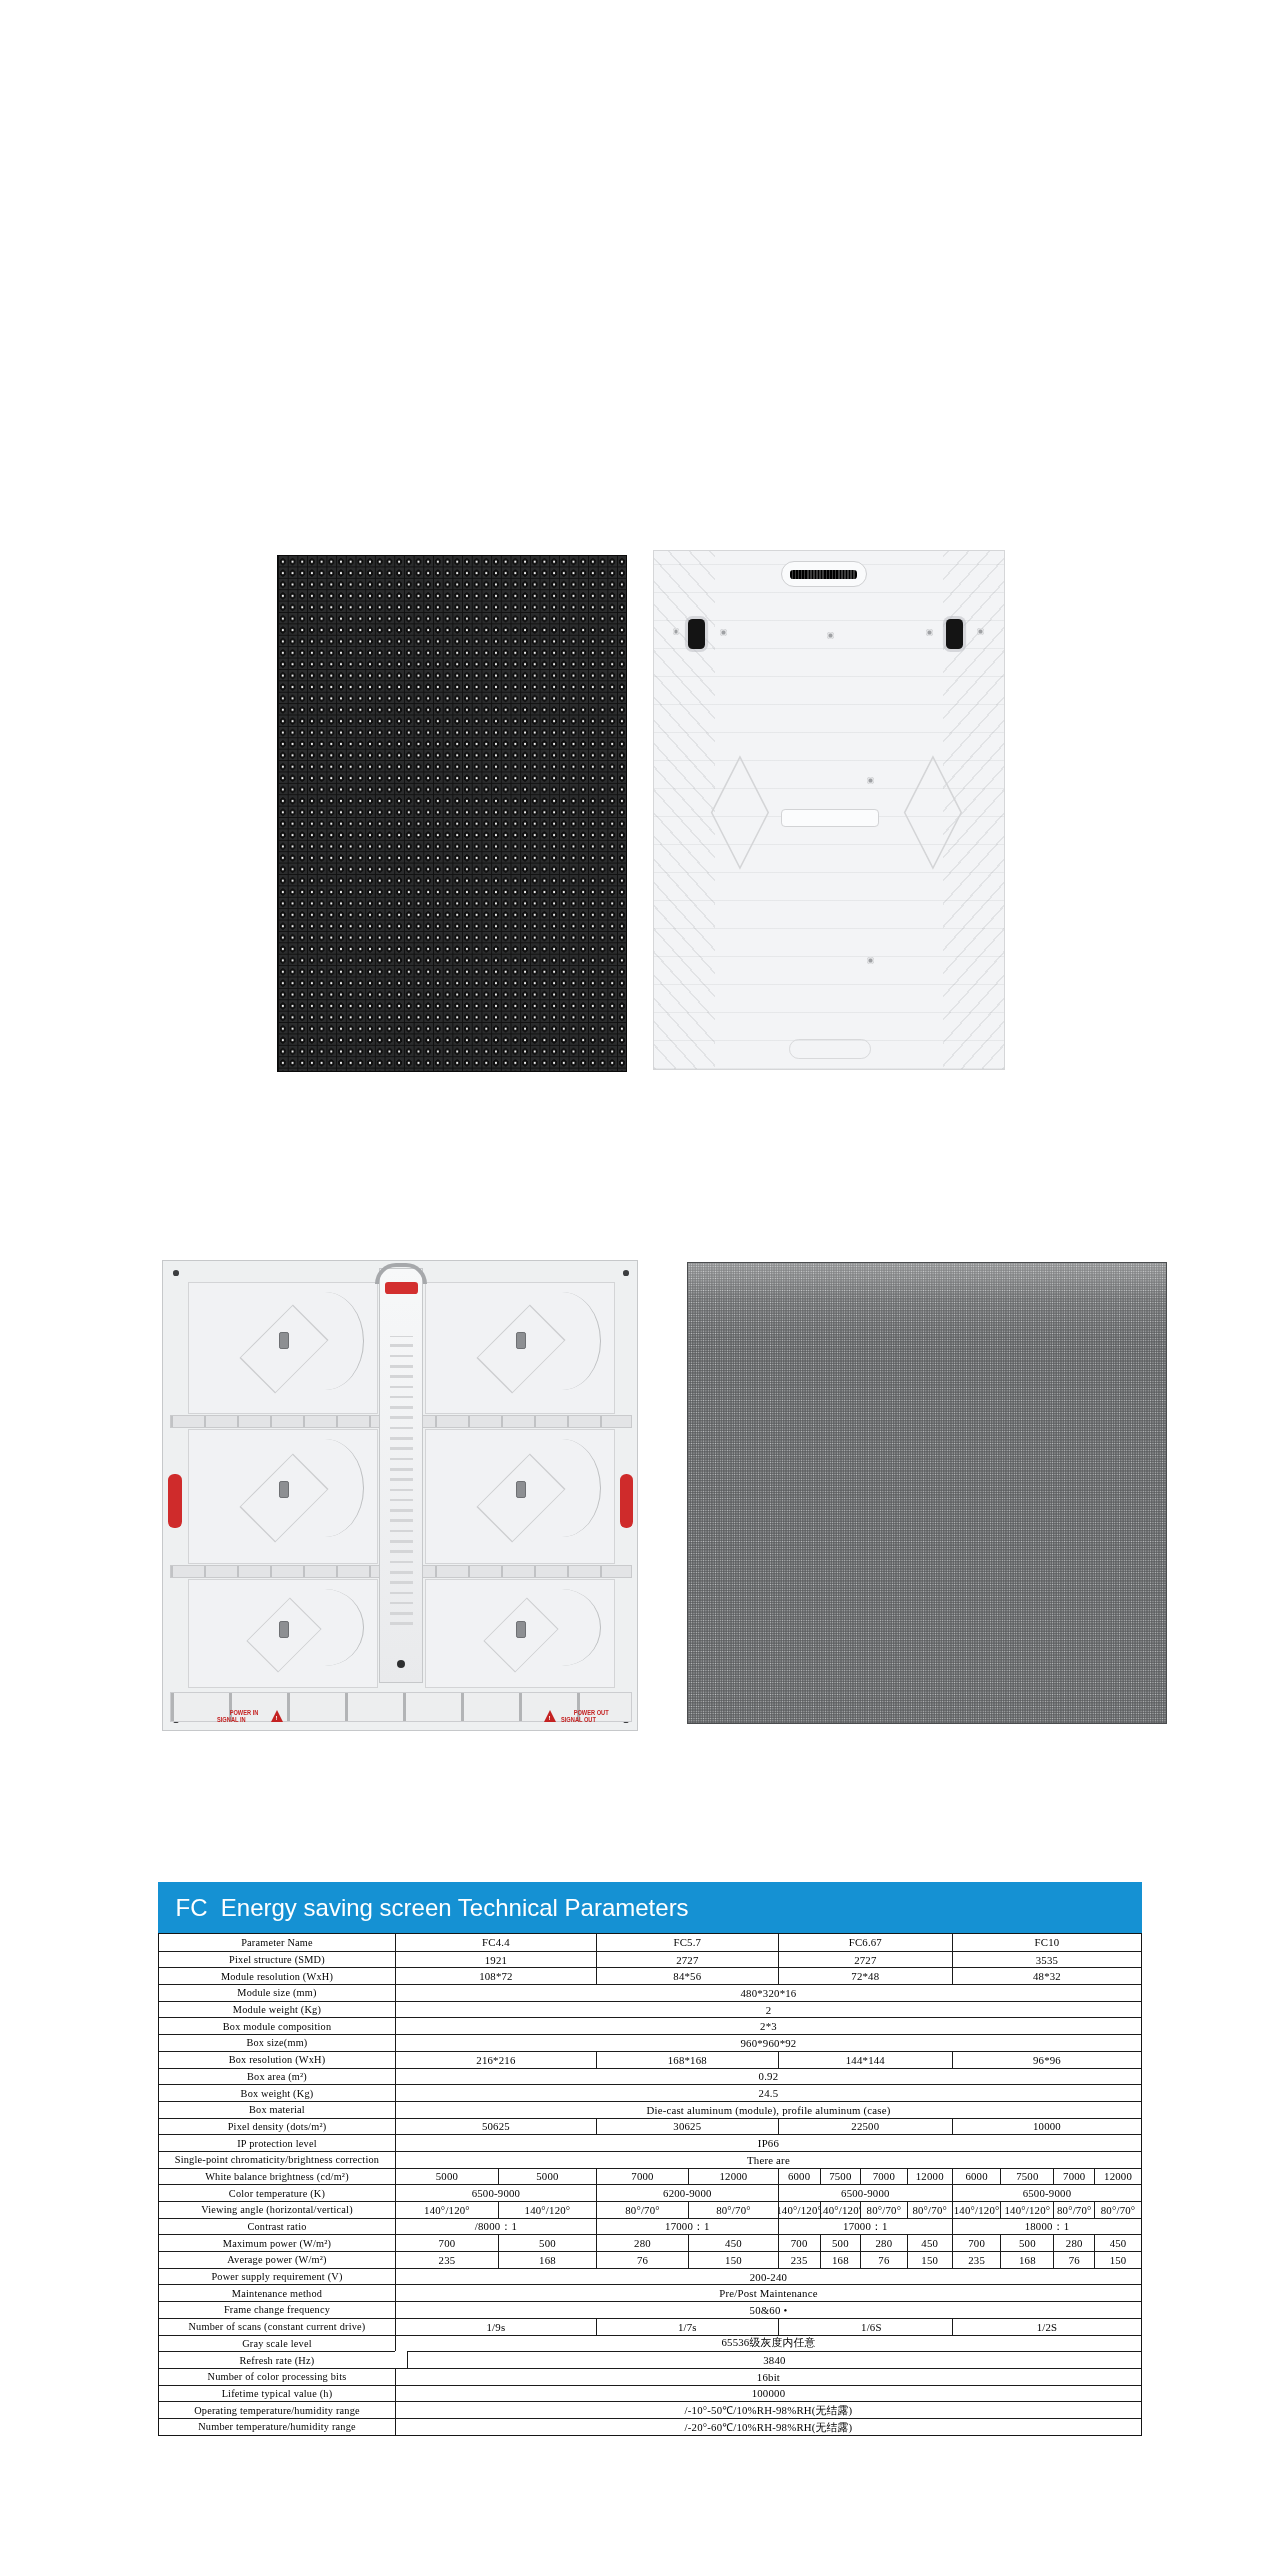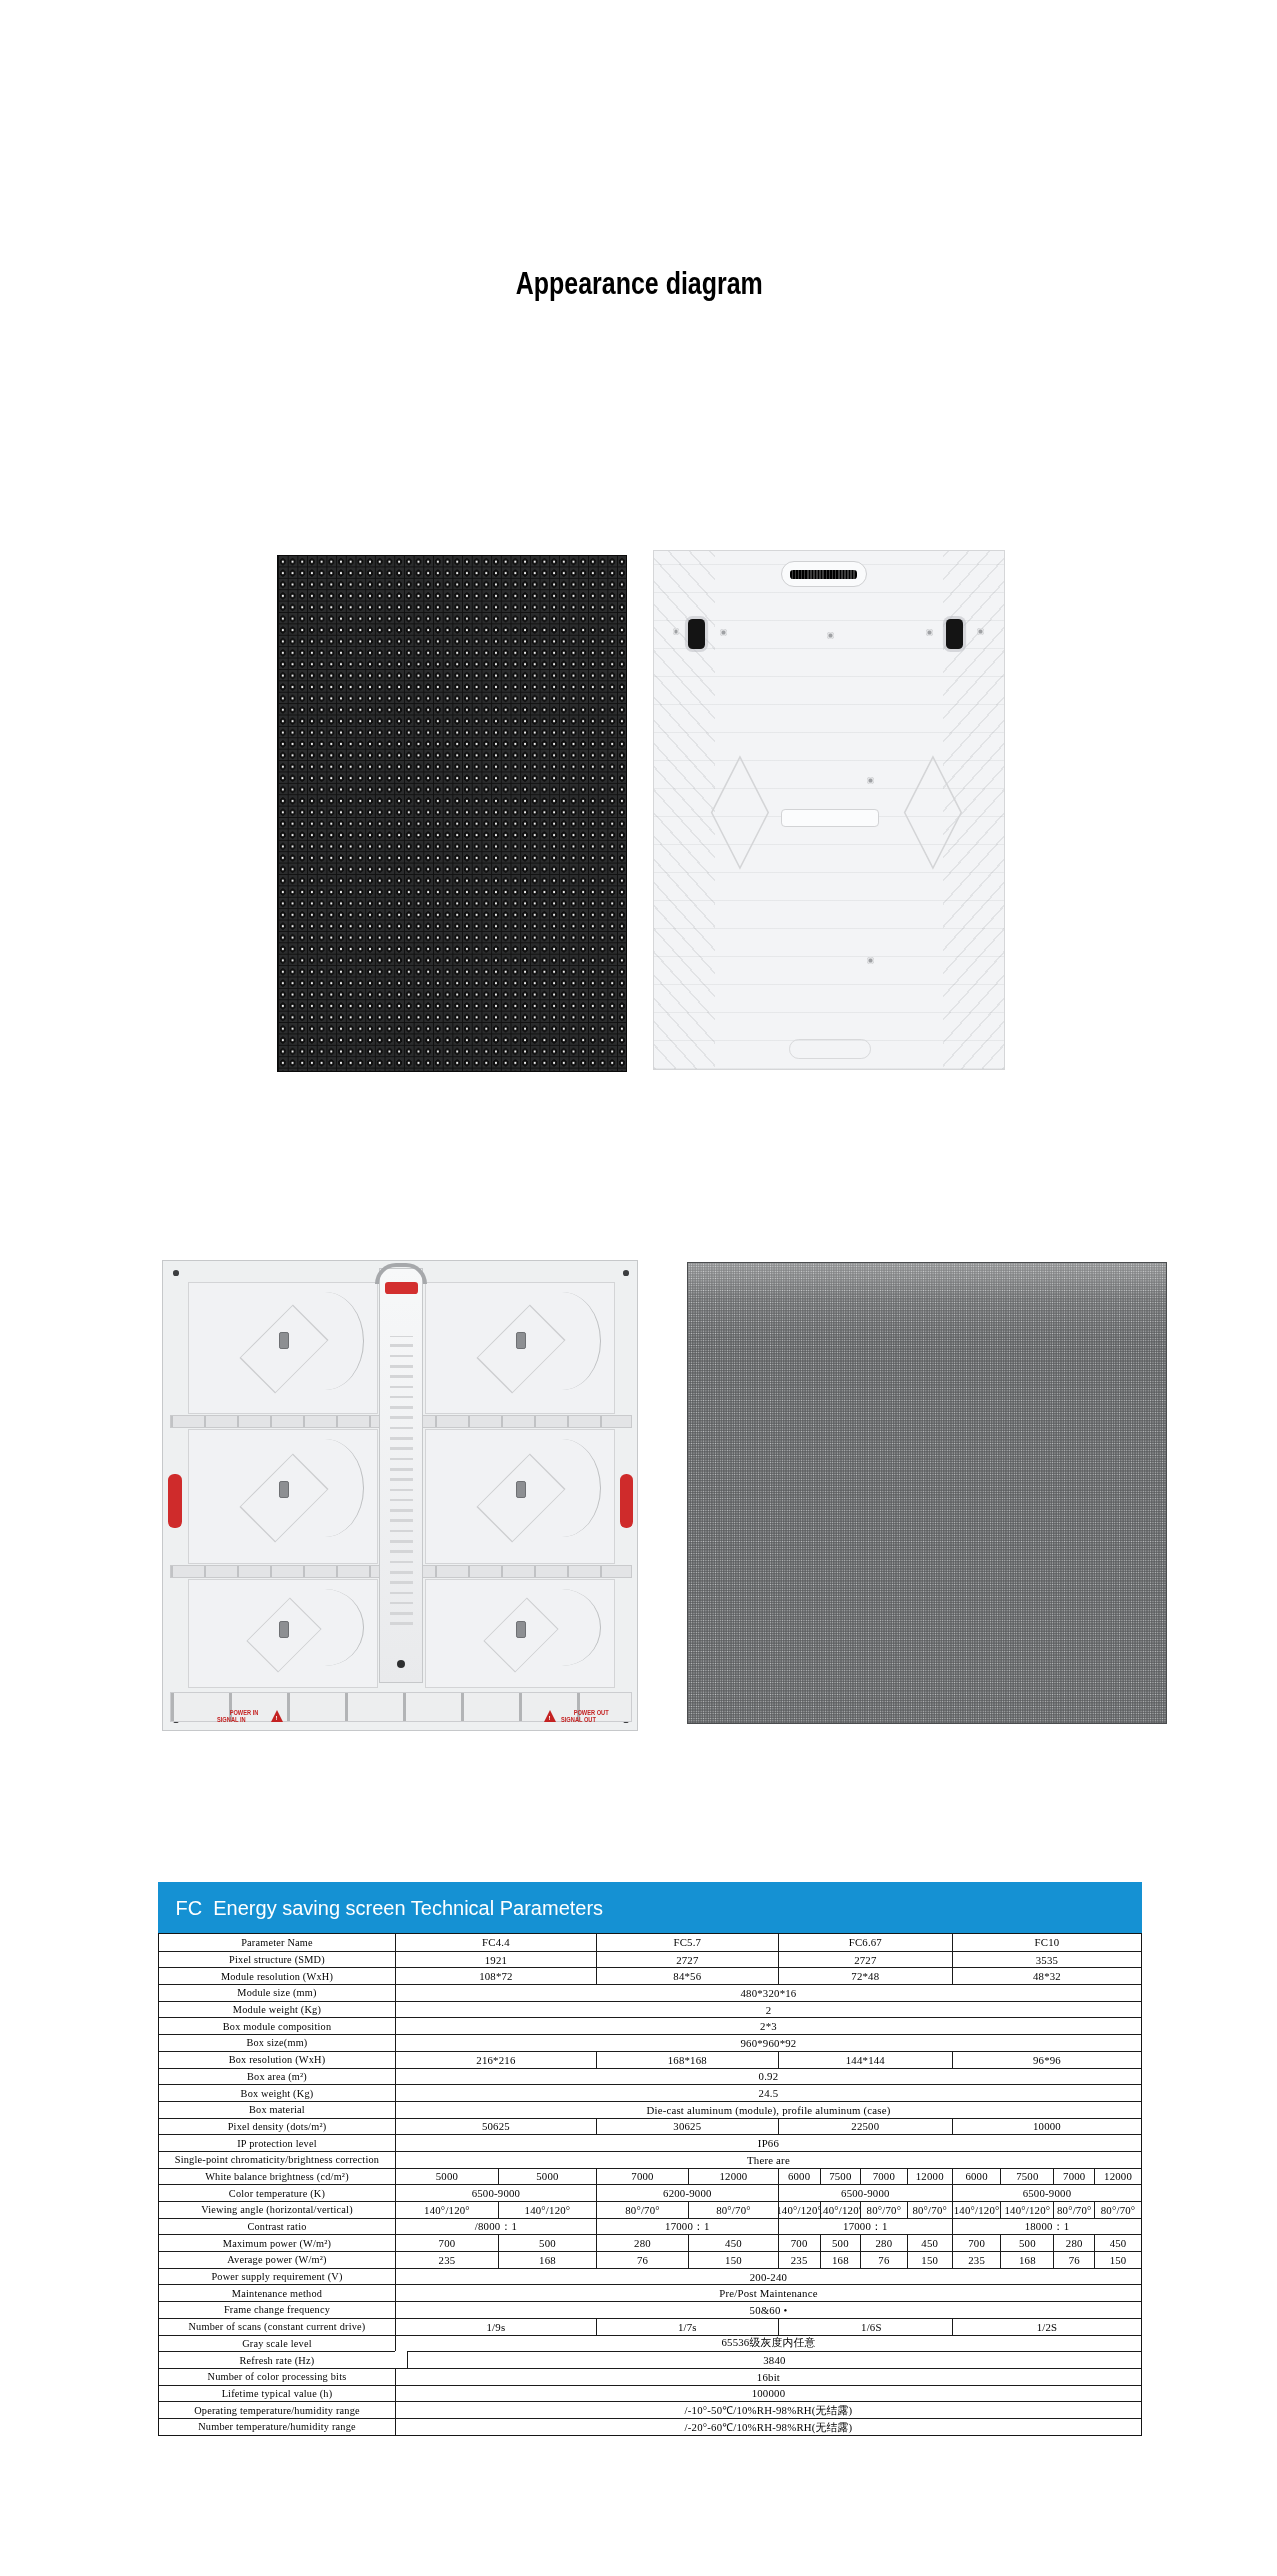--- a/index.html
+++ b/index.html
@@ -85,39 +85,38 @@
   .cabinet-front{position:absolute;left:687px;top:1262px;width:480px;height:462px;
     background-color:#5e6062;border:0.5px solid #4a4c4e;box-sizing:border-box;
     background-image:
       linear-gradient(180deg, rgba(255,255,255,.30) 0px, rgba(255,255,255,.08) 36px, rgba(255,255,255,0) 82px),
       repeating-linear-gradient(90deg, rgba(255,255,255,.05) 0 0.5px, rgba(0,0,0,0) 0.5px 120px),
       radial-gradient(circle, rgba(213,215,217,.85) 0.4px, rgba(0,0,0,0) 0.9px);
     background-size:auto,auto,2.4px 2.4px;}
 
   
   .tech{position:absolute;left:158px;top:1882px;width:984px;}
-  .tech-header{height:51px;background:#1591d3;color:#ffffff;font-size:20px;line-height:52px;
+  .tech-header{height:51px;background:#1591d3;color:#ffffff;font-size:24px;line-height:52px;
     padding-left:17.5px;box-sizing:border-box;overflow:hidden;}
   .tech-grid{display:grid;width:984px;box-sizing:border-box;
     grid-template-columns:458fr 200fr 190fr 179fr 174fr 81fr 79fr 90fr 88fr 94fr 103fr 79fr 91fr;
     grid-auto-rows:16.7px;border:1.5px solid #161616;background:#fff;
     font-family:"Liberation Serif",serif;}
   .cell{display:flex;align-items:center;justify-content:center;overflow:hidden;white-space:nowrap;
     border-top:1.5px solid #1b1b1b;box-sizing:border-box;letter-spacing:0.2px;}
   .cell.v{border-left:1px solid #1b1b1b;}
   .cell.r0{border-top:none;}
   .lbl{font-size:10.3px;}
   .val{font-size:10.8px;}
 </style>
 </head>
 <body>
 
 <div class="page">
 
-  <div class="h1"><span class="cond">Appearance diagram</span></div>
 
 
   <div class="module-front"></div>
 
   <div class="module-back">
     <div class="mb-handle">
       <div class="mb-grille"></div>
     </div>
     <div class="mb-clip l"></div>
     <div class="mb-clip r"></div>

